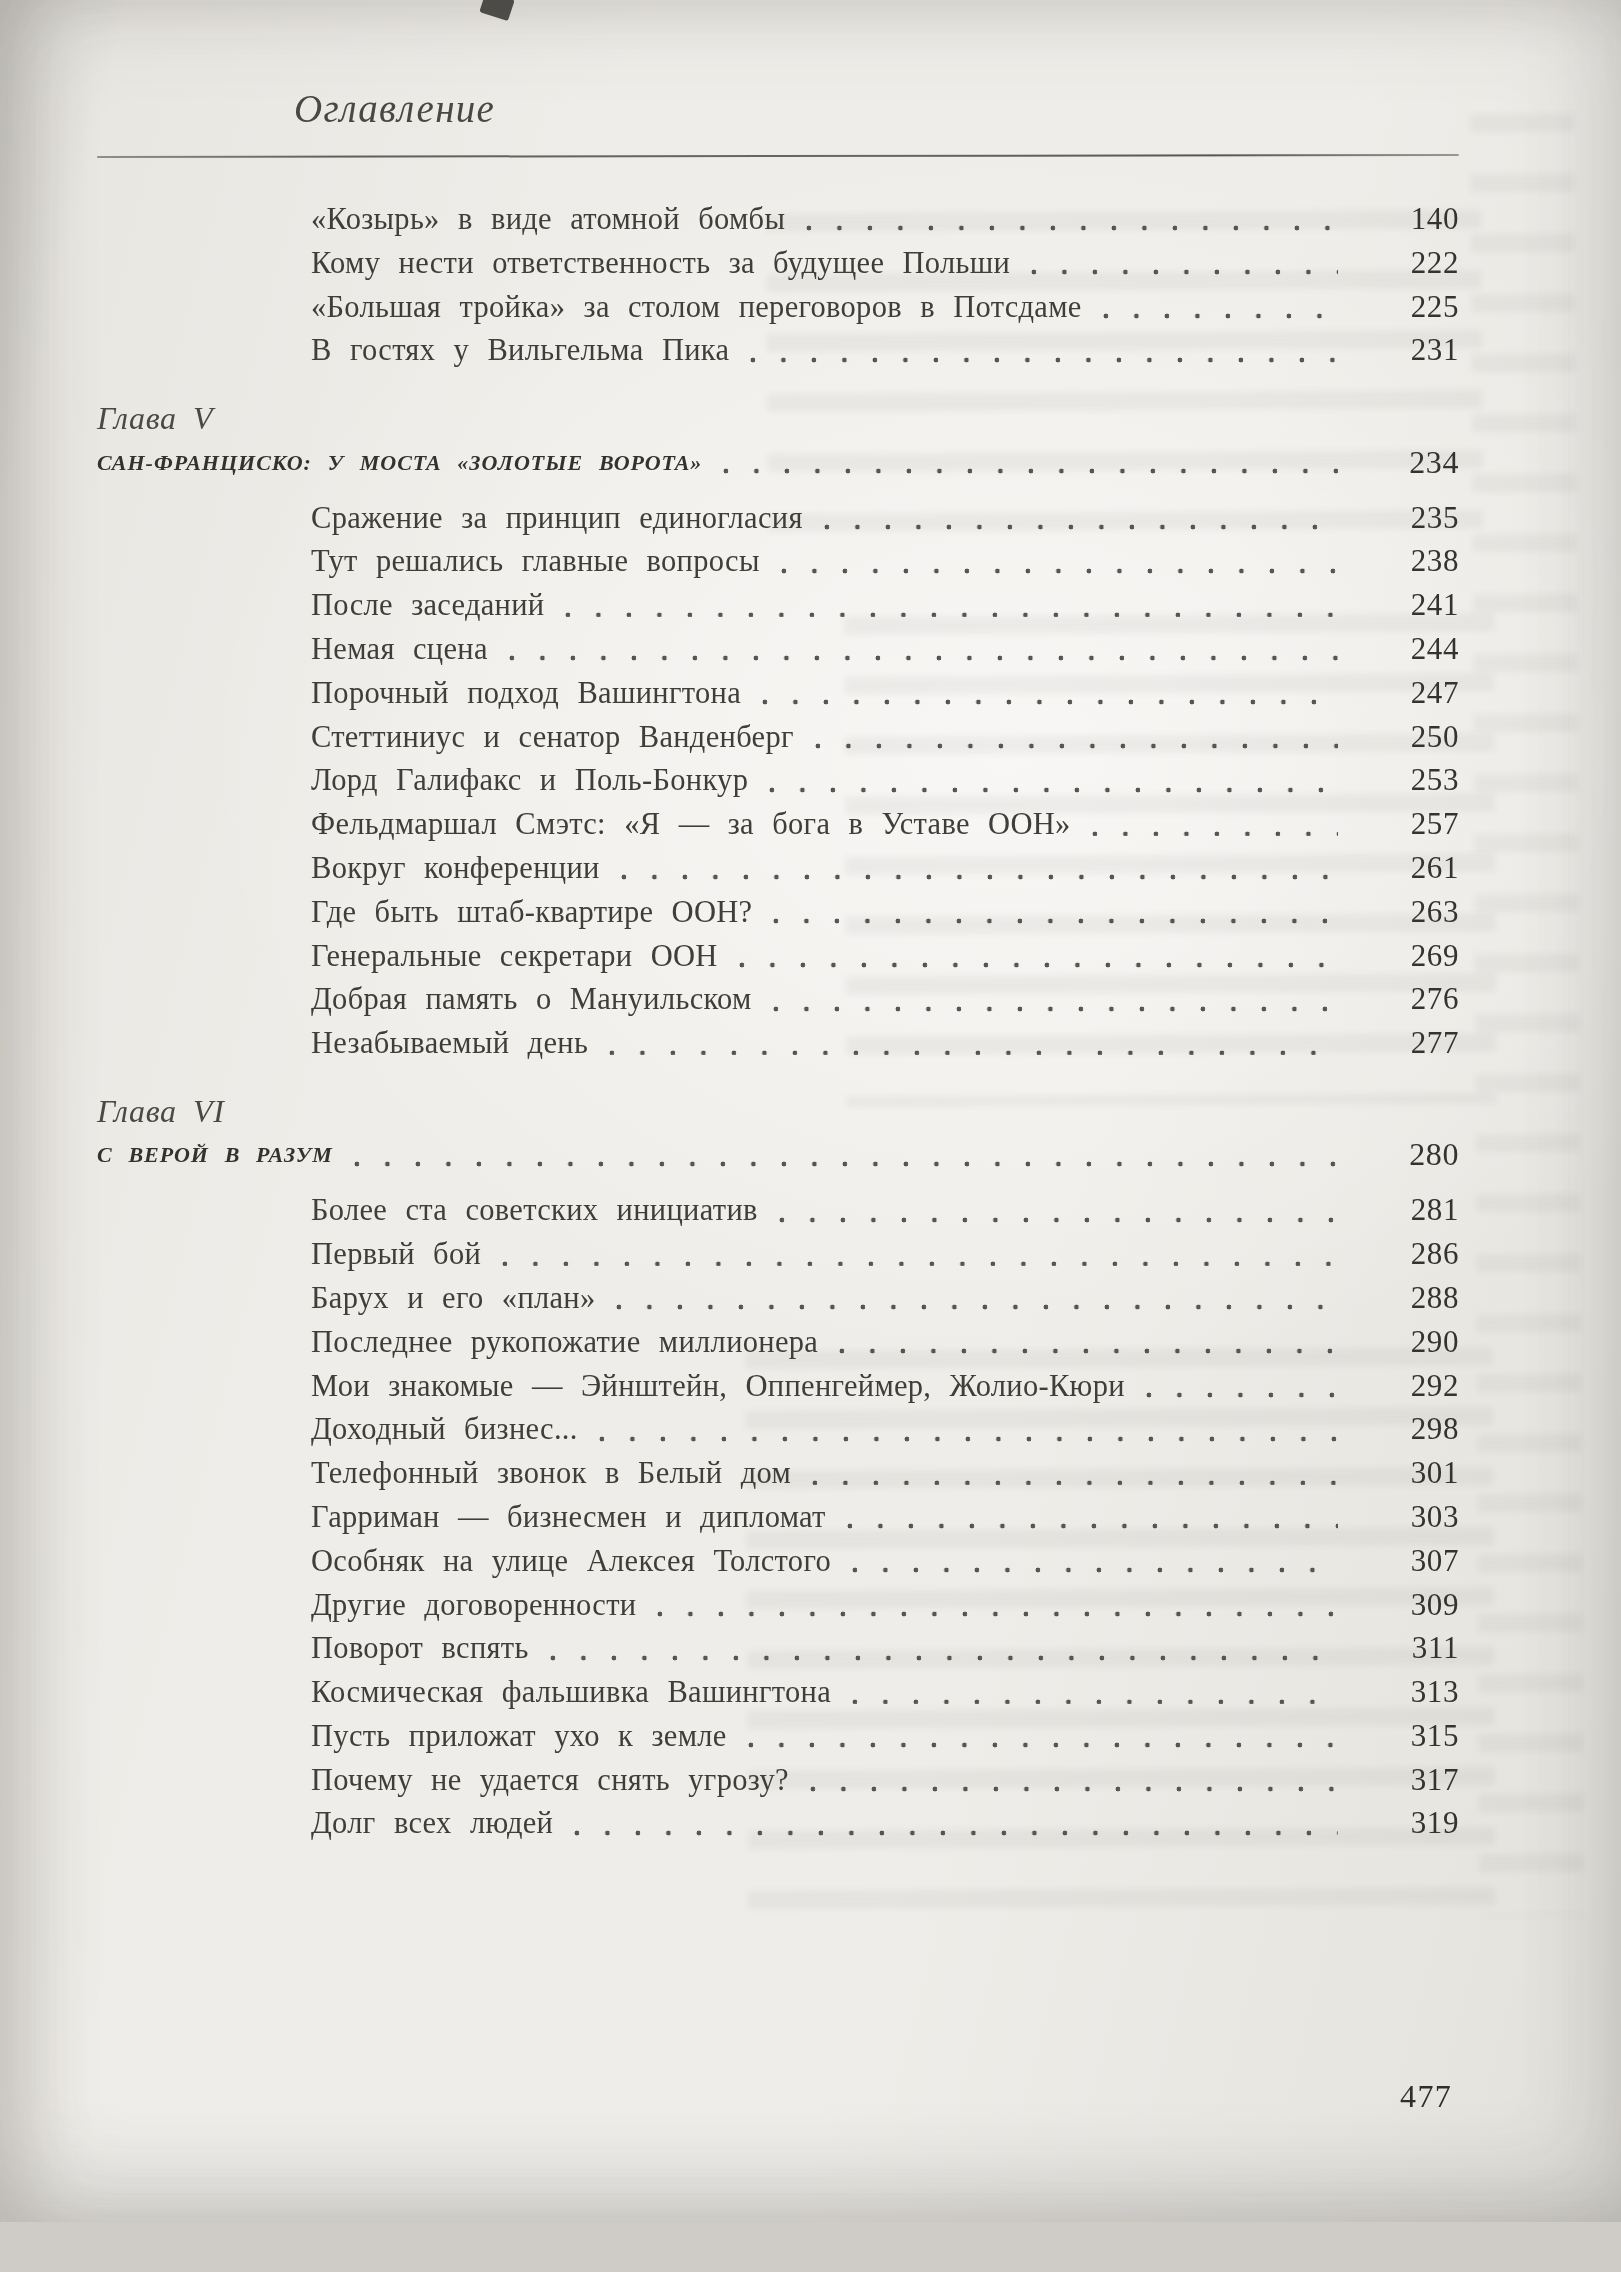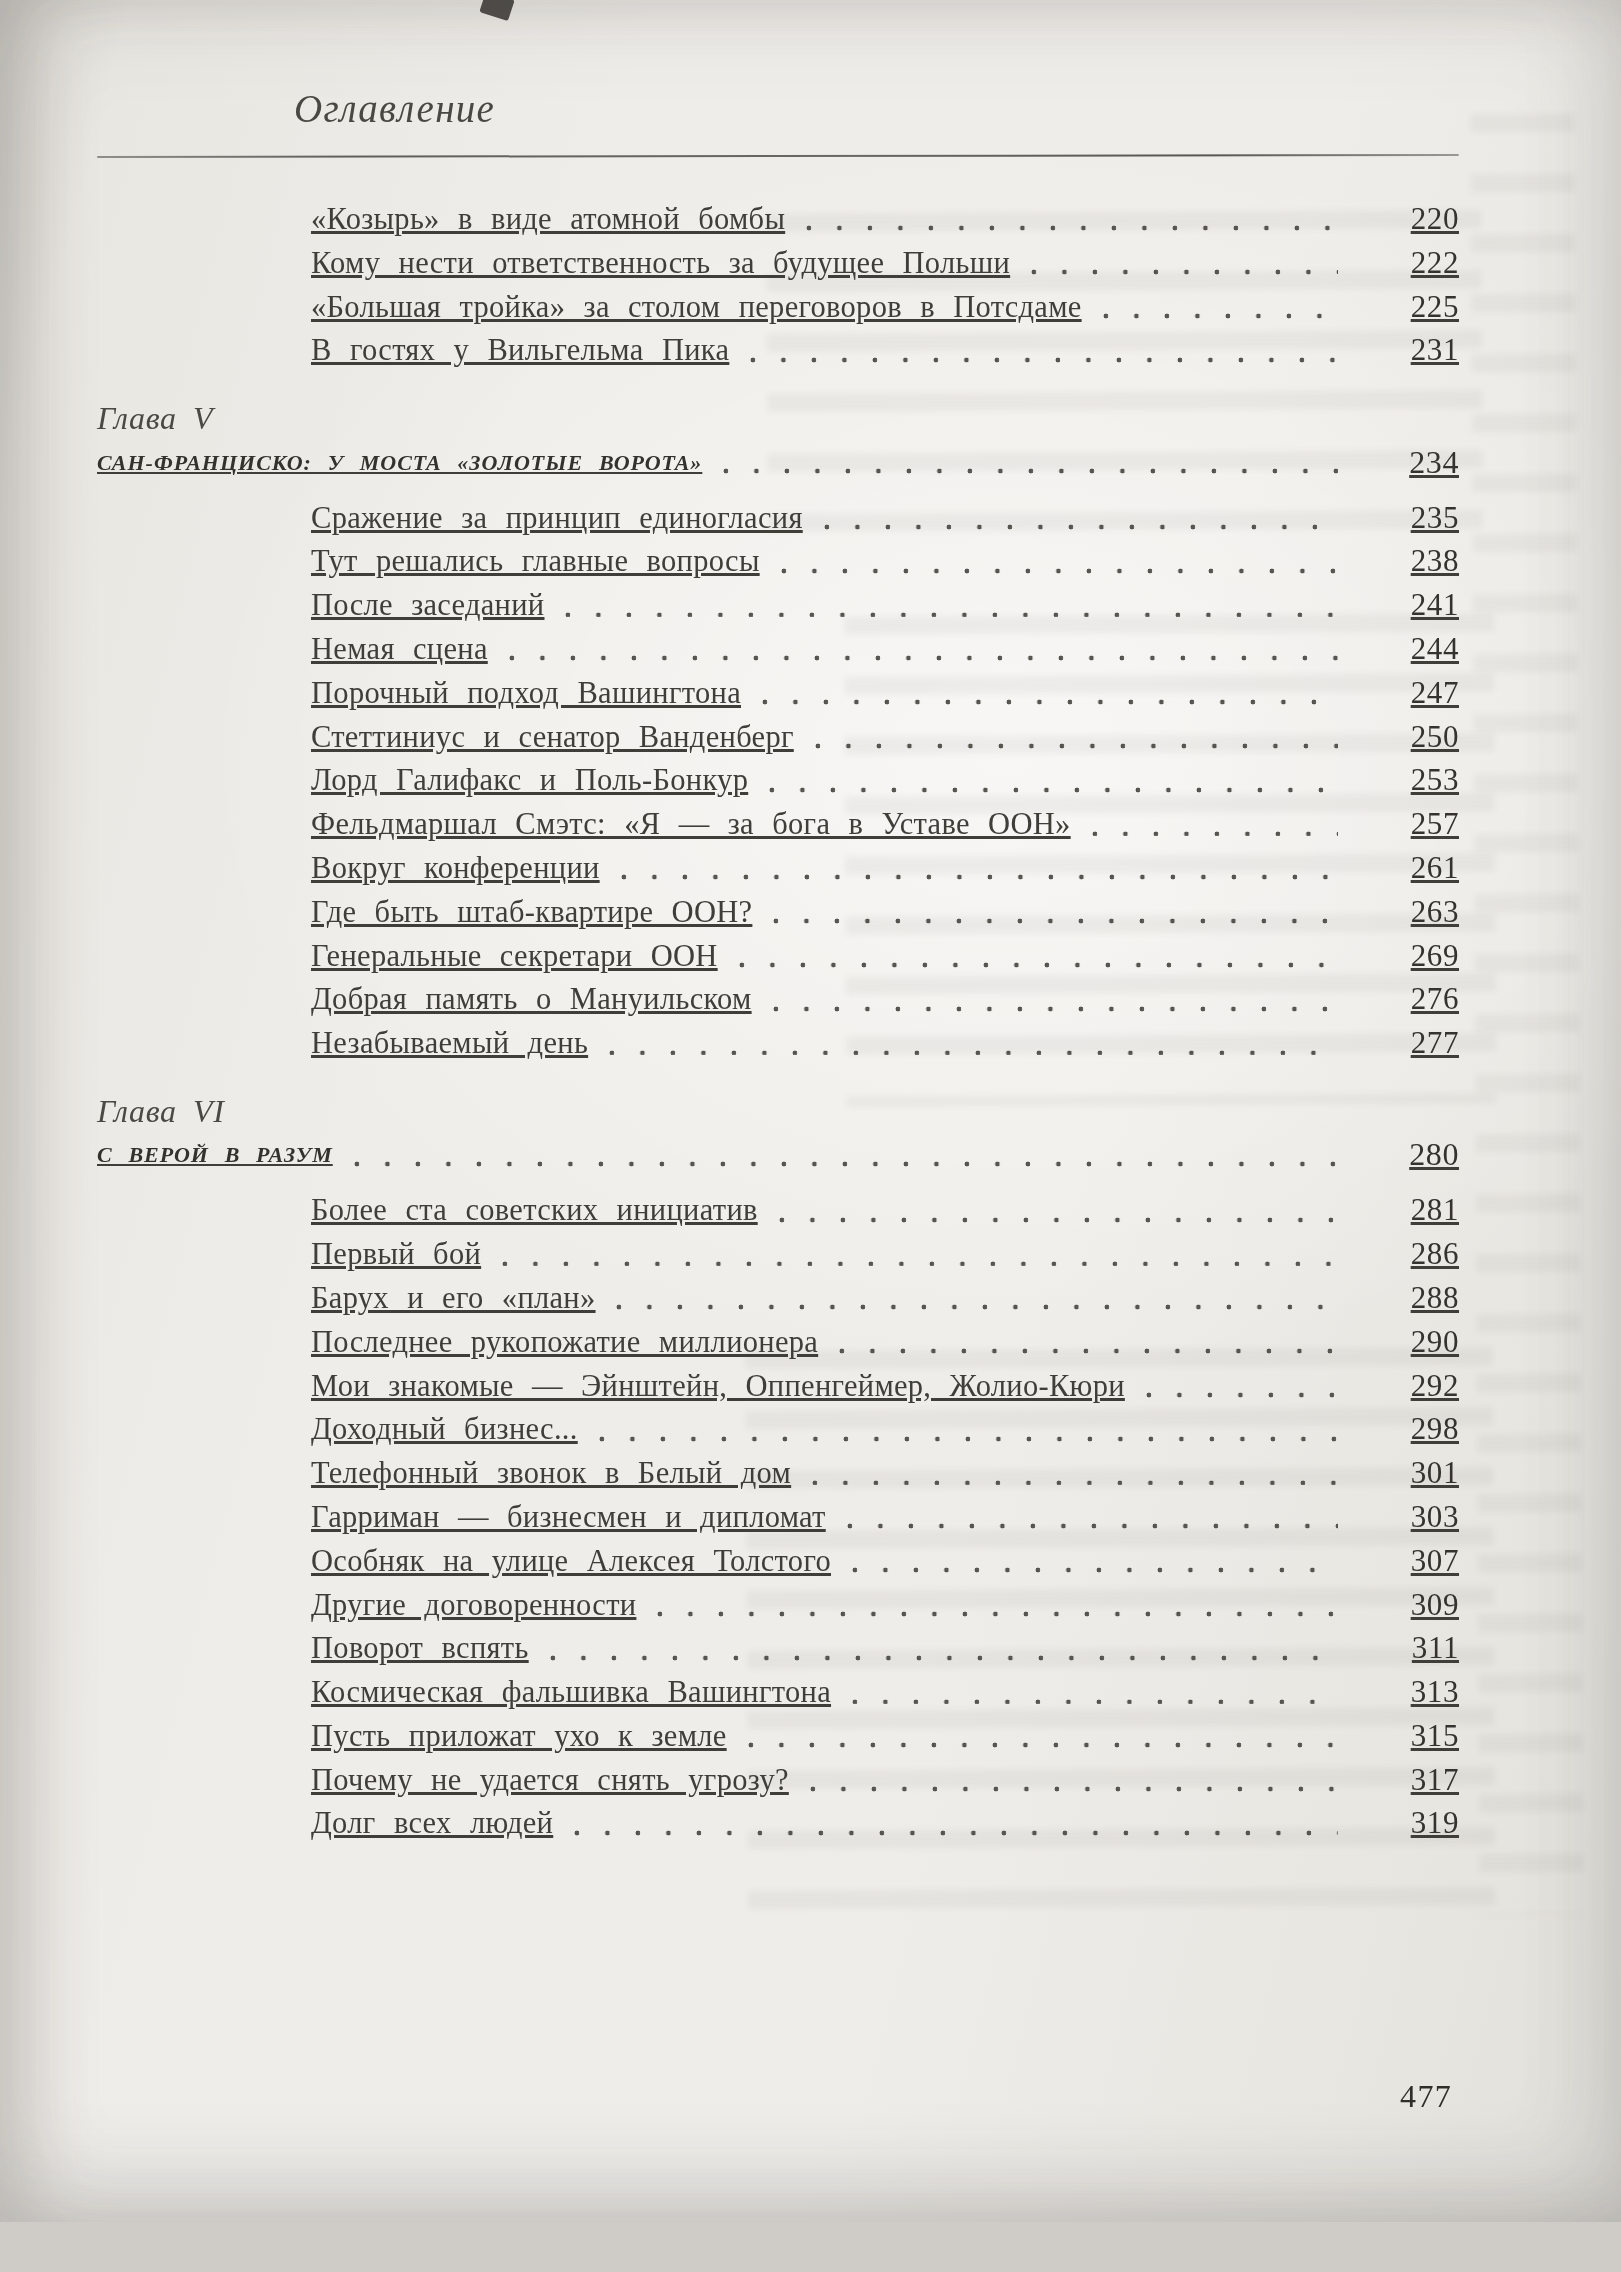--- a/index.html
+++ b/index.html
@@ -60,21 +60,21 @@
     font-style:italic;font-size:32px;line-height:38px;
     color:#4a4944;letter-spacing:0.6px;word-spacing:.25em;
   }
   .title-row{display:flex;margin-top:5.2px;}
   .title-row .chapter-title{
     font-style:italic;font-weight:bold;font-size:22px;line-height:39px;
     letter-spacing:1px;word-spacing:.42em;color:#33322d;white-space:nowrap;
   }
 
   .entries{margin-top:18px;}
-  .row{display:flex;text-decoration:underline;}
+  .row{display:flex;}
   .entries .row{padding-left:214px;}
   .row + .row{margin-top:7.8px;align-items:flex-end;}
 
   .label{
     font-size:30.5px;line-height:36px;white-space:nowrap;
     word-spacing:.34em;letter-spacing:0.3px;color:#3f3e39;
   }
   .dots{flex:1;position:relative;margin:0 22px 0 17px;min-width:39px;}
   .dots::after{
     content:"";position:absolute;left:3.9px;right:0;bottom:5.8px;height:5.8px;
@@ -107,21 +107,21 @@
   <h1 class="page-title">Оглавление</h1>
   <div class="header-rule"></div>
 
   <div class="toc">
   <div class="section first">
 
     <div class="entries">
   <div class="row">
     <span class="label">«Козырь» в виде атомной бомбы</span>
     <span class="dots"></span>
-    <span class="pg">220</span>
+    <span class="pg">140</span>
   </div>
 
   <div class="row">
     <span class="label">Кому нести ответственность за будущее Польши</span>
     <span class="dots"></span>
     <span class="pg">222</span>
   </div>
 
   <div class="row">
     <span class="label">«Большая тройка» за столом переговоров в Потсдаме</span>

